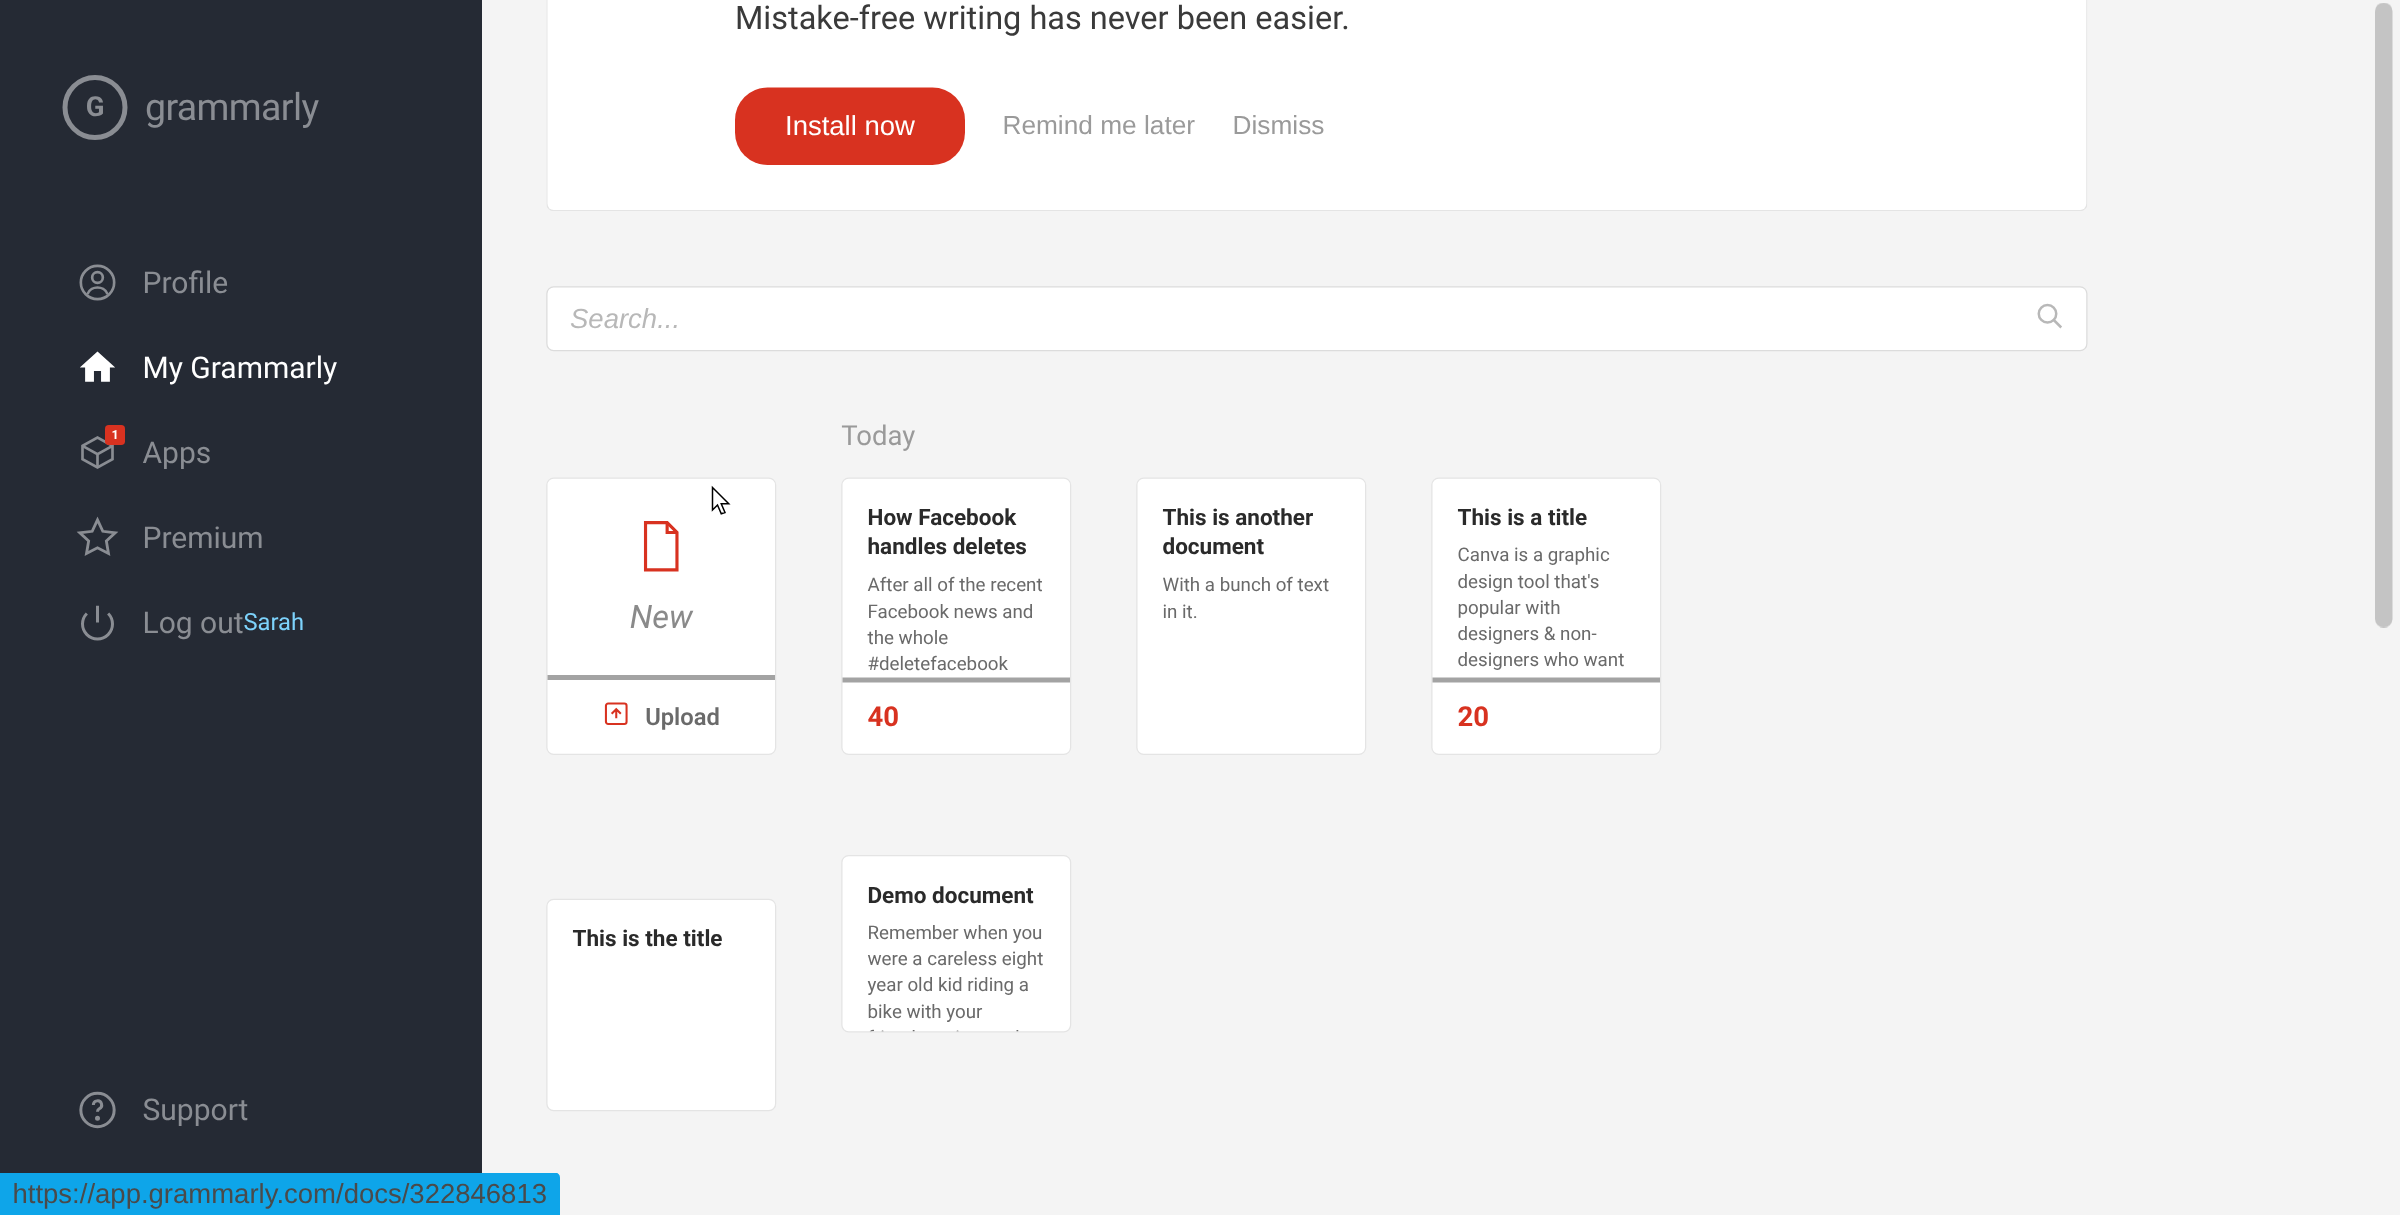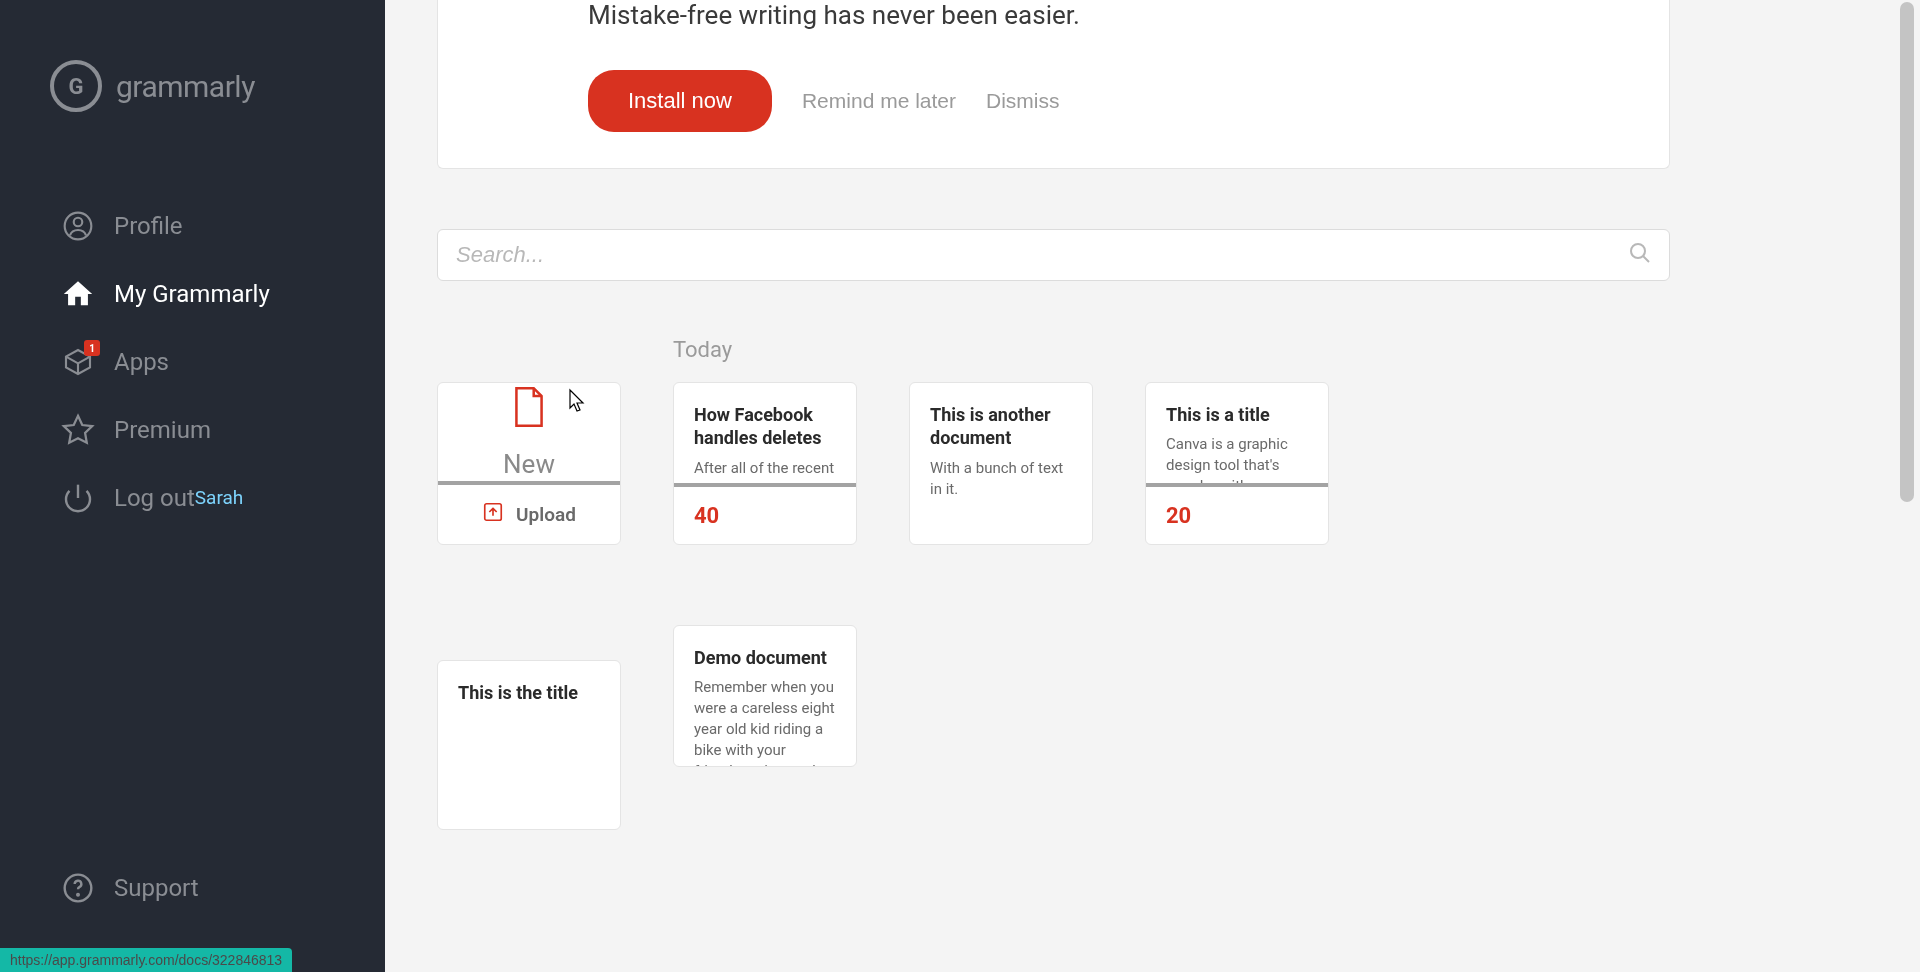--- a/index.html
+++ b/index.html
@@ -208,21 +208,21 @@
     }
     
     .doc-grid {
       display: flex;
       flex-wrap: wrap;
       gap: 52px;
     }
     
     .doc-card {
       width: 184px;
-      height: 163px;
+      height: 222px;
       background: #fff;
       border: 1px solid #e4e4e4;
       border-radius: 6px;
       display: flex;
       flex-direction: column;
       cursor: pointer;
     }
     
     .doc-card-body {
       flex: 1;
@@ -256,43 +256,44 @@
       display: flex;
       flex-direction: column;
       align-items: center;
       justify-content: center;
     }
     
     .new-card .new-label {
       font-size: 26px;
       color: #8a8a8a;
       margin-top: 16px;
+      font-style: italic;
     }
     
     .new-card .doc-footer {
       display: flex;
       align-items: center;
       gap: 12px;
       color: #6a6a6a;
       font-size: 19px;
       font-weight: 600;
       justify-content: center;
     }
     
     .row-2 {
       margin-top: 80px;
     }
     
     .status-url {
       position: fixed;
       bottom: 0;
       left: 0;
-      background: #14b8a6;
+      background: #0ea5e9;
       color: #4a4a4a;
-      font-size: 14px;
+      font-size: 22px;
       padding: 4px 10px;
       border-top-right-radius: 4px;
       font-family: sans-serif;
     }
     
     .cursor {
       position: absolute;
       left: 566px;
       top: 388px;
       z-index: 1000;

